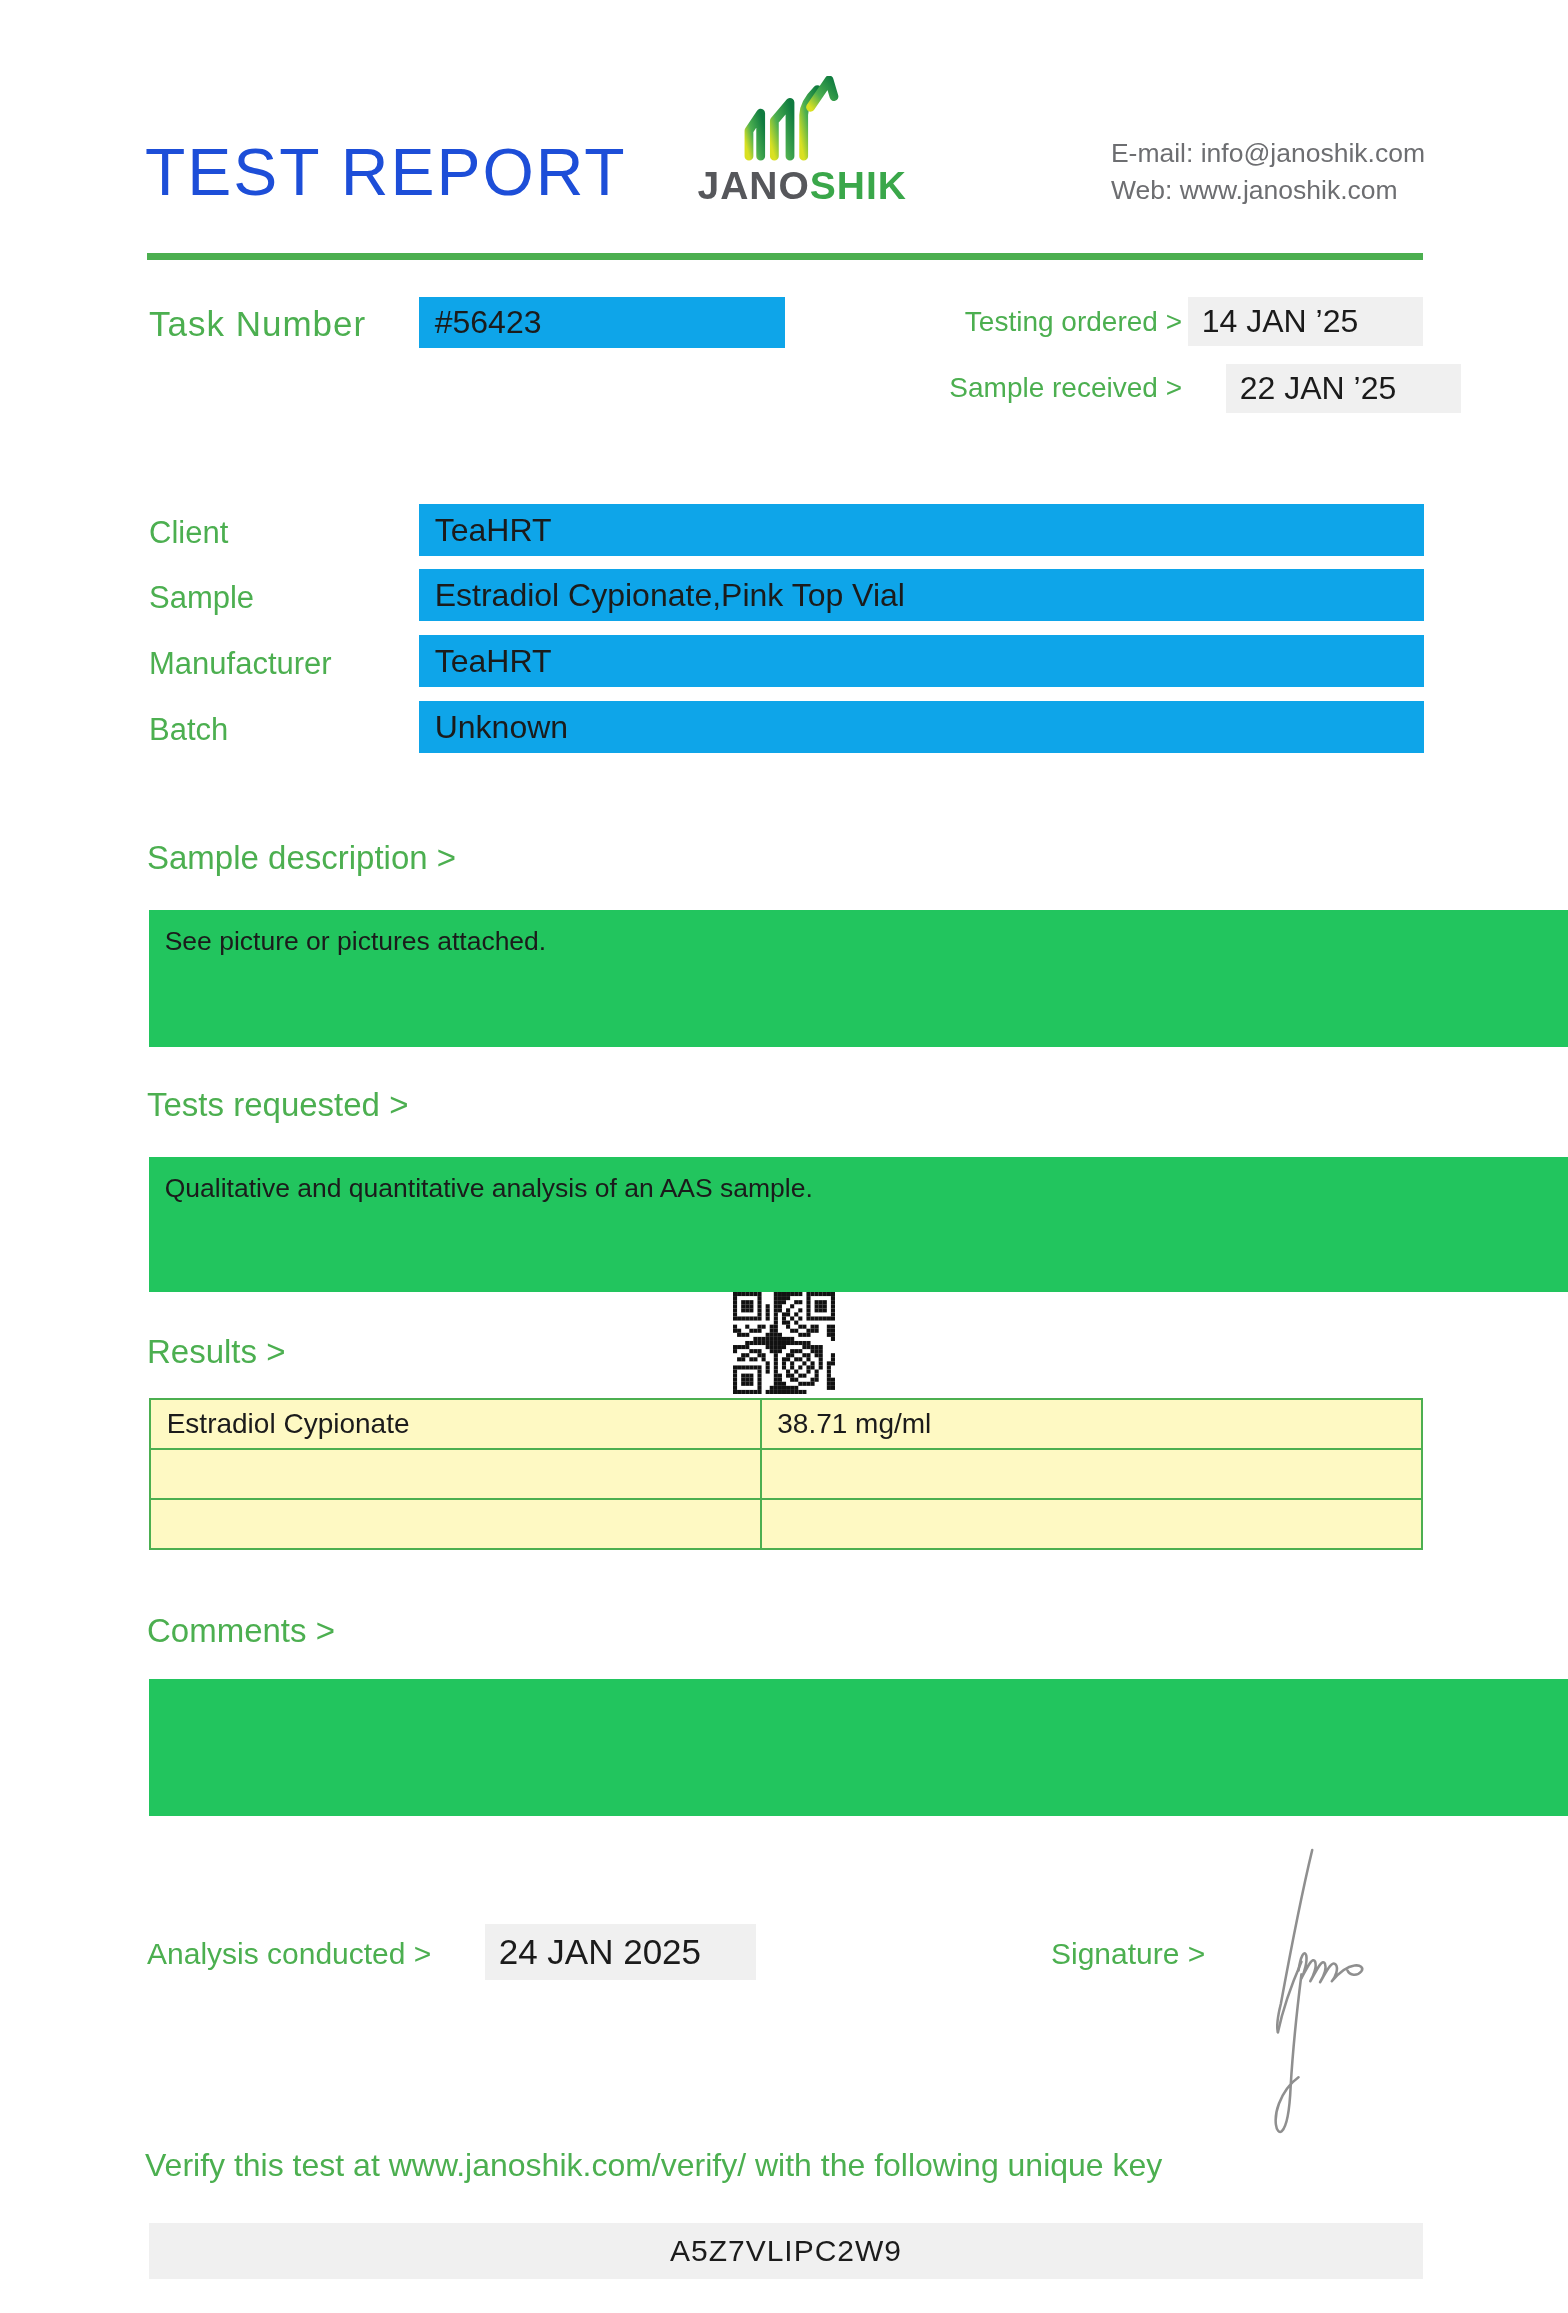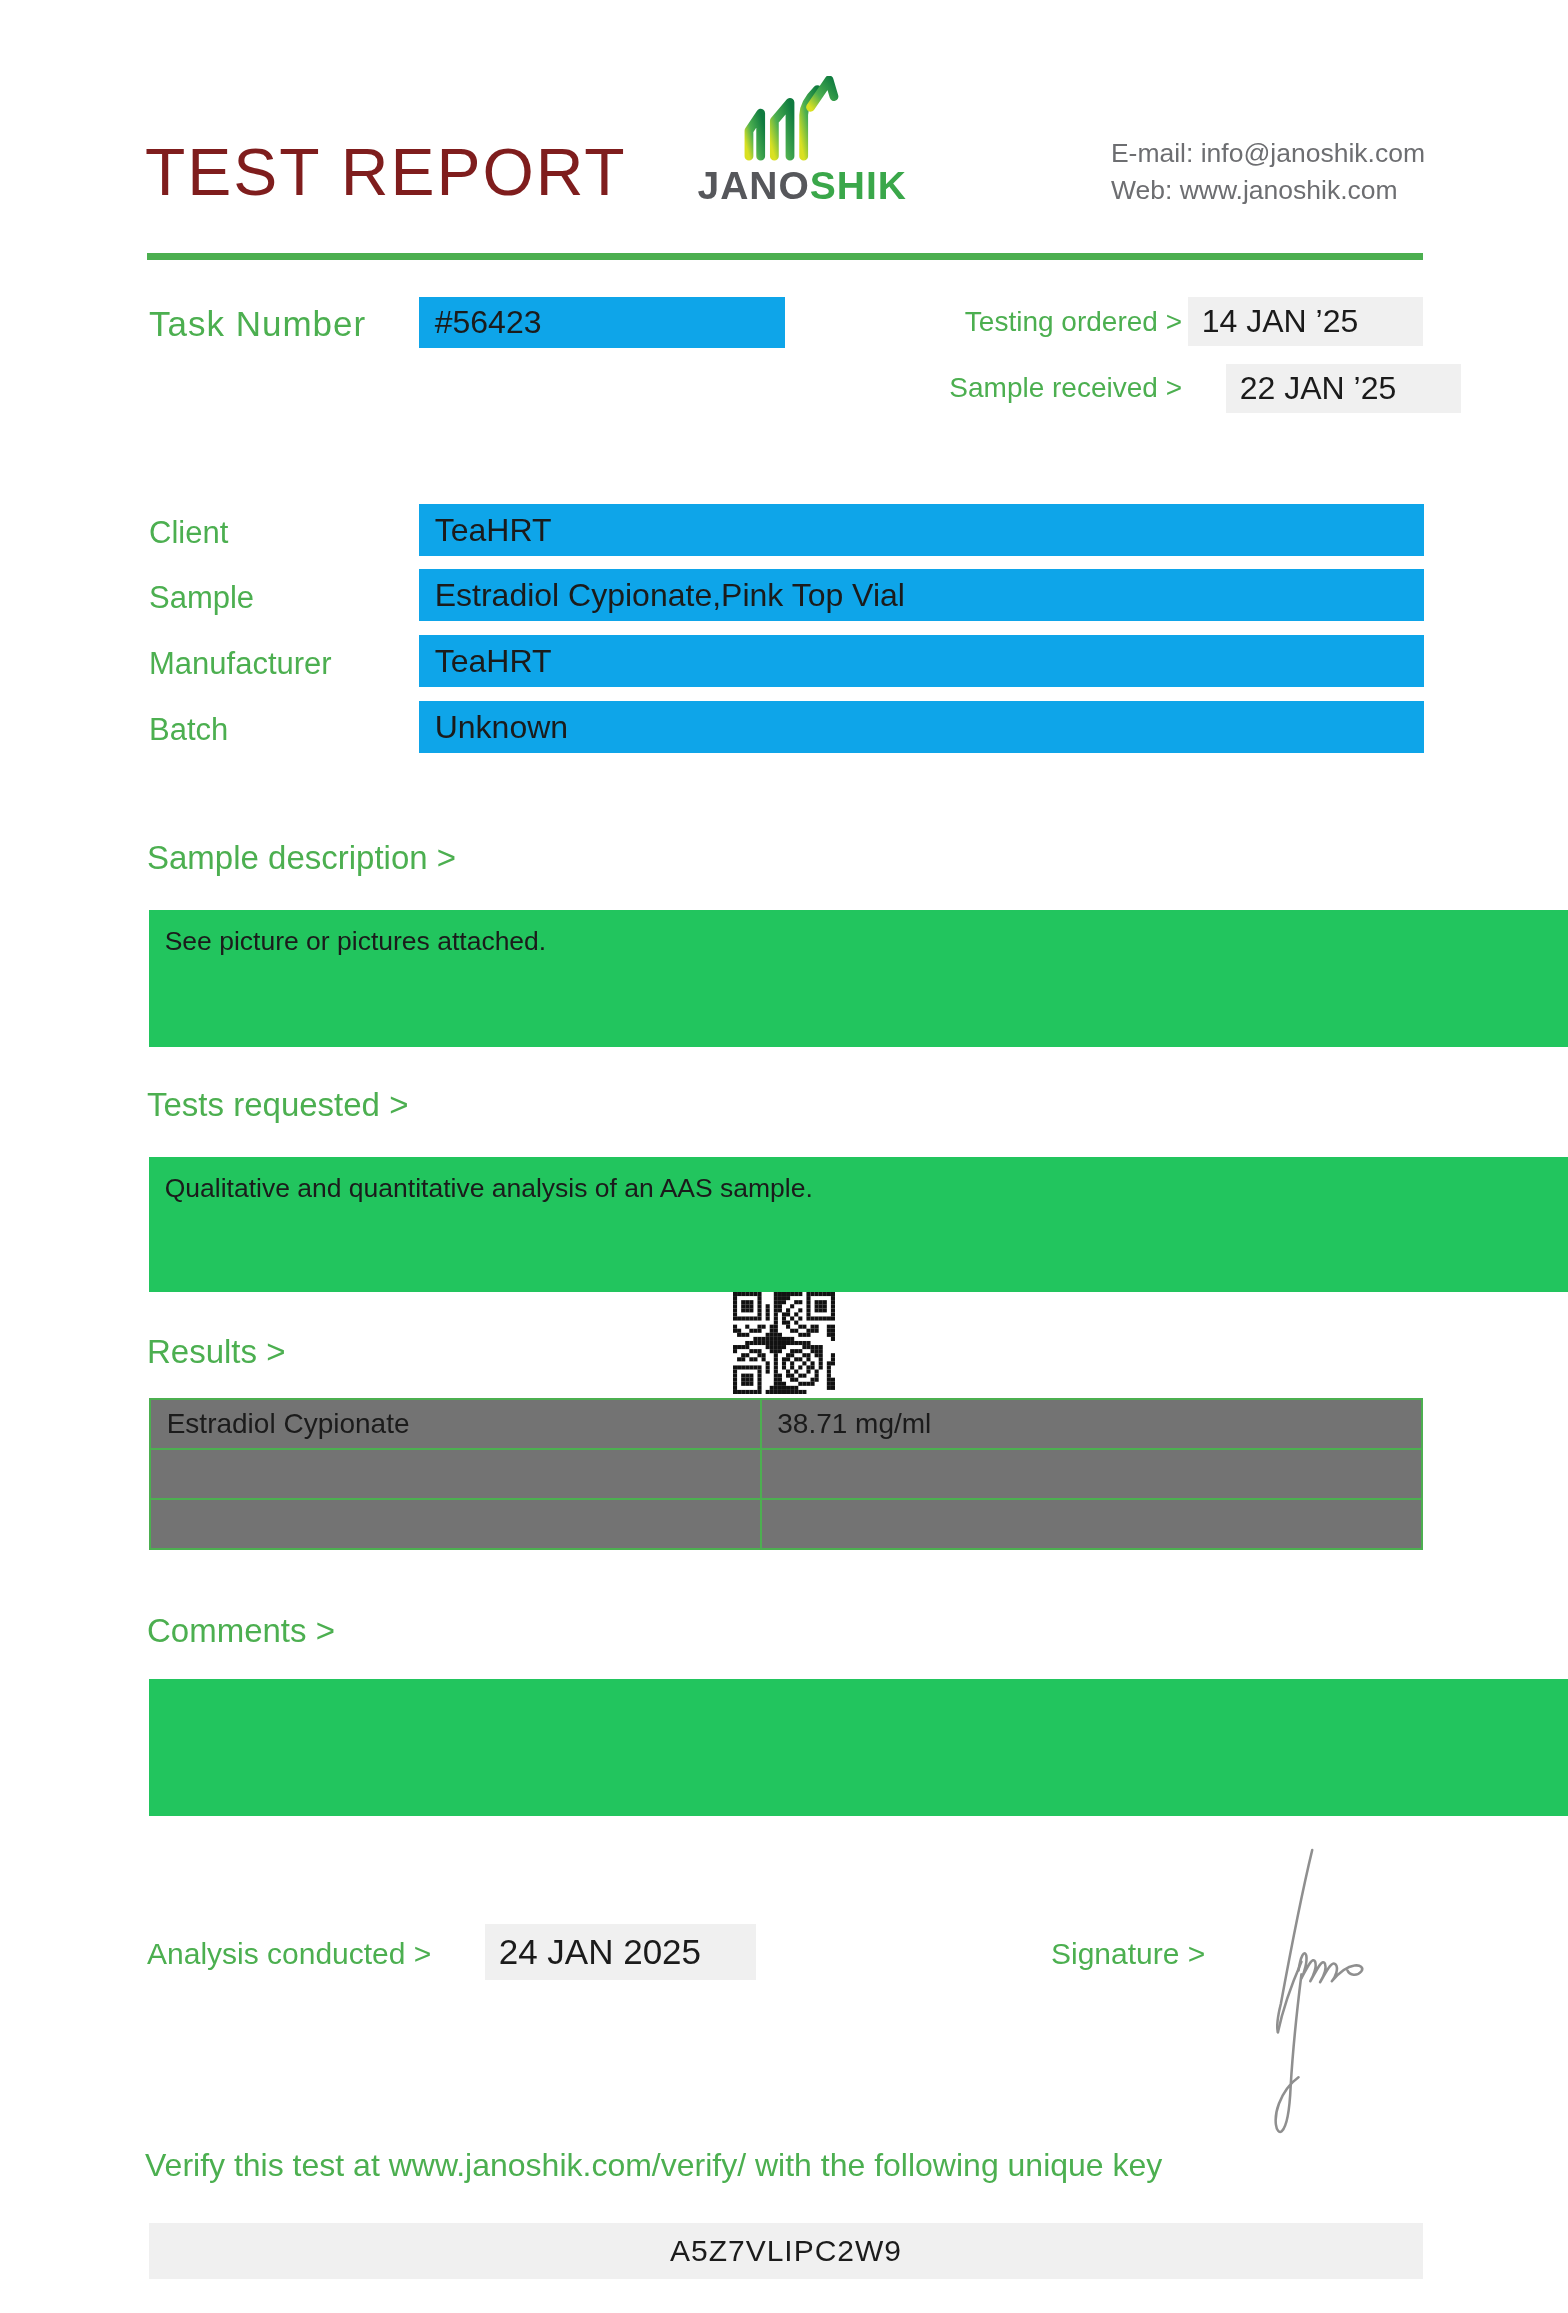--- a/index.html
+++ b/index.html
@@ -5,21 +5,21 @@
   html,body{margin:0;padding:0;background:#ffffff;}
   .page{
     position:relative;width:1568px;height:2313px;background:#ffffff;
     font-family:"Liberation Sans",sans-serif;color:#1b1b1b;overflow:hidden;
   }
   .page *{box-sizing:border-box;}
 
   
   .title{
     position:absolute;left:145px;top:139px;font-size:66px;line-height:1;
-    color:#7f1d1d;letter-spacing:2px;font-weight:400;white-space:nowrap;
+    color:#1d4ed8;letter-spacing:2px;font-weight:400;white-space:nowrap;
   }
   .logo{position:absolute;left:672px;top:76px;width:235px;text-align:right;}
   .logo-icon{display:block;margin:0 auto;}
   .logo-text{margin-top:3.9px;font-size:39px;font-weight:700;letter-spacing:1px;line-height:1;color:#56575b;white-space:nowrap;}
   .logo-text .shik{color:#3aa74a;}
   .contact{position:absolute;right:143px;top:135px;text-align:left;font-size:26.5px;line-height:37px;color:#6d6e71;white-space:nowrap;}
   .rule{position:absolute;left:147px;top:253px;width:1276px;height:6.9px;background:#4CAF50;}
 
   
   .green-label{color:#4CAF50;white-space:nowrap;}
@@ -39,21 +39,21 @@
     font-size:32px;line-height:52px;padding-left:15.7px;white-space:nowrap;}
 
   
   .section-heading{position:absolute;left:147px;font-size:33px;color:#4CAF50;white-space:nowrap;}
   .gray-box{position:absolute;left:149px;width:1461px;background:#22c55e;
     font-size:26.5px;padding:15.7px 19.6px 0 15.7px;}
 
   
   .qr{position:absolute;left:733px;top:1292px;width:102px;height:102px;line-height:0;}
   .results-table{position:absolute;left:149px;top:1398px;width:1274px;border-collapse:collapse;table-layout:fixed;}
-  .results-table td{border:2.9px solid #4CAF50;height:50px;font-size:28px;padding:0 0 0 15.7px;background:#737373;white-space:nowrap;}
+  .results-table td{border:2.9px solid #4CAF50;height:50px;font-size:28px;padding:0 0 0 15.7px;background:#fef9c3;white-space:nowrap;}
   .results-table td.c1{width:48%;}
 
   
   .analysis-label{position:absolute;left:147px;top:1937px;font-size:30px;}
   .analysis-box{position:absolute;left:485px;top:1924px;width:271px;height:56px;background:#f0f0f0;
     font-size:35px;line-height:56px;padding-left:13.7px;white-space:nowrap;}
   .signature-label{position:absolute;left:1051px;top:1937px;font-size:30px;}
   .signature-svg{position:absolute;left:1268px;top:1847px;line-height:0;}
   .verify-text{position:absolute;left:145px;top:2147px;width:1294px;font-size:32px;color:#4CAF50;white-space:nowrap;}
   .key-box{position:absolute;left:149px;top:2223px;width:1274px;height:56px;background:#f0f0f0;

